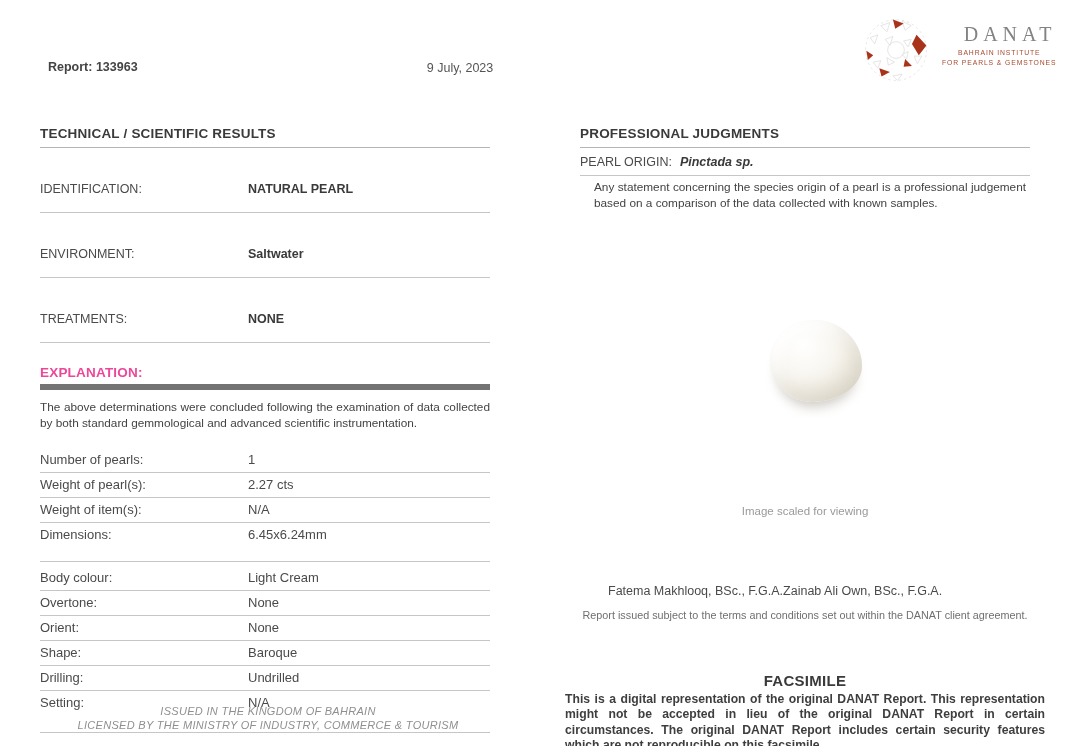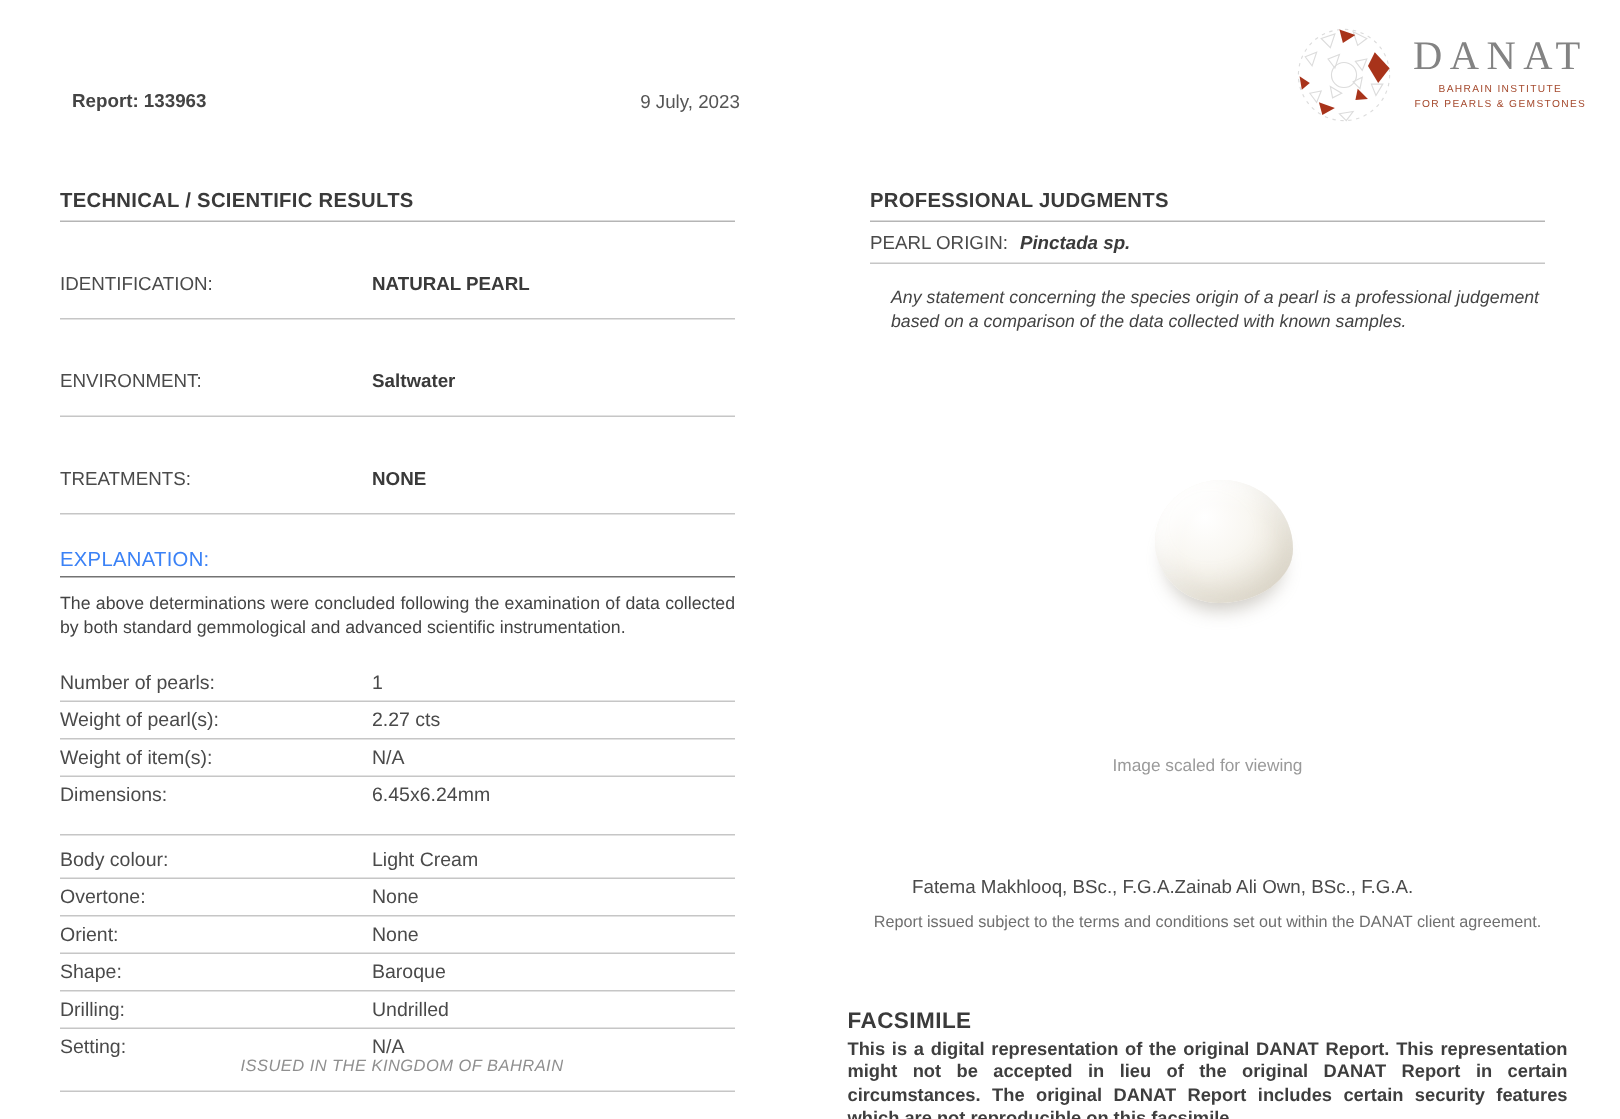--- a/index.html
+++ b/index.html
@@ -6,70 +6,70 @@
   body{
     width:1080px;height:746px;position:relative;background:#ffffff;
     font-family:"Liberation Sans", sans-serif;color:#3e3e3e;overflow:hidden;
   }
   
   .report-number{position:absolute;left:48px;top:60px;font-weight:bold;font-size:12.5px;color:#444;}
   .report-date{position:absolute;left:460px;top:61px;transform:translateX(-50%);font-size:12.5px;color:#555;}
   .logo-block{position:absolute;left:858px;top:12px;display:flex;align-items:flex-start;}
   .logo-emblem{width:76px;height:76px;}
   .logo-text{margin-left:8px;margin-top:12px;text-align:center;}
-  .logo-word{font-family:"Liberation Serif", serif;font-size:27px;letter-spacing:5px;color:#838383;line-height:1;}
+  .logo-word{font-family:"Liberation Serif", serif;font-size:20px;letter-spacing:5px;color:#838383;line-height:1;text-align:right;}
   .logo-tagline{margin-top:4px;font-size:6.8px;letter-spacing:0.9px;color:#a54a2e;line-height:1.5;}
   
   .col-left{position:absolute;left:40px;top:126px;width:450px;}
   .col-right{position:absolute;left:580px;top:126px;width:450px;}
   .section-title{font-size:13.5px;font-weight:bold;color:#3a3a3a;letter-spacing:0.2px;
     padding-bottom:6px;border-bottom:1px solid #b5b5b5;}
-  .sub-title{font-size:13.5px;font-weight:normal;color:#3b82f6;letter-spacing:0.2px;
-    padding-bottom:4px;border-bottom:1px solid #737373;}
+  .sub-title{font-size:13.5px;font-weight:bold;color:#ec4899;letter-spacing:0.2px;
+    padding-bottom:4px;border-bottom:6px solid #737373;}
   
   .result-row{display:flex;padding:8px 0 16px;border-bottom:1px solid #c6c6c6;font-size:12.5px;margin-top:26px;}
   .result-row .lbl{width:208px;color:#4a4a4a;}
   .result-row .val{font-weight:bold;color:#3a3a3a;}
   
   .explain-wrap{margin-top:22px;}
   .explain-text{margin-top:10px;font-size:11.8px;line-height:1.35;text-align:justify;color:#434343;}
   
   .details-1{margin-top:16px;}
   .detail-row{display:flex;padding:4px 0 5px;border-bottom:1px solid #c6c6c6;font-size:13px;color:#4a4a4a;}
   .detail-row .lbl{width:208px;}
   .detail-row.no-line{border-bottom:none;}
   .details-2{margin-top:14px;border-top:1px solid #c6c6c6;padding-top:4px;}
   .section-divider{margin-top:17px;border-top:1px solid #c6c6c6;height:0;}
   .comments-wrap{margin-top:20px;}
   .comments-text{margin-top:10px;font-size:11.5px;font-style:italic;color:#4a4a4a;}
   
   .origin-row{display:flex;padding:7px 0 6px;border-bottom:1px solid #c6c6c6;font-size:12.5px;align-items:baseline;}
   .origin-row .lbl{color:#4a4a4a;margin-right:8px;}
   .origin-row .val{font-weight:bold;font-style:italic;color:#3a3a3a;}
-  .origin-note{margin:15px 0 0 14px;font-size:11.8px;line-height:1.35;text-align:justify;color:#434343;width:432px;font-style:italic;}
+  .origin-note{margin:4px 0 0 14px;font-size:11.8px;line-height:1.35;text-align:justify;color:#434343;width:432px;}
   
   .pearl-photo{
     position:absolute;left:770px;top:320px;width:92px;height:82px;
     border-radius:48% 52% 54% 46% / 50% 56% 44% 50%;
     background:radial-gradient(ellipse at 36% 30%, #ffffff 0%, #f9f7f2 35%, #efebe1 65%, #ddd6c8 100%);
     box-shadow:0 12px 12px -7px rgba(150,145,130,0.45),
                inset -8px -10px 16px rgba(190,183,165,0.30),
                inset 7px 8px 14px rgba(255,255,255,0.95);
   }
   .image-caption{position:absolute;left:580px;top:505px;width:450px;text-align:center;
     font-size:11.5px;color:#9a9a9a;}
   .signature-row{position:absolute;left:580px;top:584px;width:450px;display:flex;
     padding:0;box-sizing:border-box;font-size:12.5px;color:#4a4a4a;}
   .signature-row .sig1{margin-left:28px;}
   .signature-row .sig2{margin-right:30px;}
   .terms-line{position:absolute;left:580px;top:609px;width:450px;text-align:center;
     font-size:10.8px;color:#6f6f6f;}
   
   .facsimile{position:absolute;left:565px;top:672px;width:480px;}
-  .facsimile-title{font-size:15px;font-weight:bold;color:#3a3a3a;letter-spacing:0.3px;}
+  .facsimile-title{text-align:center;font-size:15px;font-weight:bold;color:#3a3a3a;letter-spacing:0.3px;}
   .facsimile-text{margin-top:3px;font-size:12.2px;font-weight:bold;line-height:1.25;
     text-align:justify;color:#3e3e3e;}
   
   .page-footer{position:absolute;left:40px;top:705px;width:456px;text-align:center;
     font-style:italic;font-size:11px;color:#8f8f8f;line-height:1.25;letter-spacing:0.3px;}
 </style>
 </head>
 <body>
 
 <div class="report-number">Report: 133963</div>
@@ -198,13 +198,14 @@
 
 <div class="terms-line">Report issued subject to the terms and conditions set out within the DANAT client agreement.</div>
 
 <div class="facsimile">
   <div class="facsimile-title">FACSIMILE</div>
   <div class="facsimile-text">This is a digital representation of the original DANAT Report. This representation might not be accepted in lieu of the original DANAT Report in certain circumstances. The original DANAT Report includes certain security features which are not reproducible on this facsimile.</div>
 </div>
 
 <div class="page-footer">
   <div>ISSUED IN THE KINGDOM OF BAHRAIN</div>
+  <div>LICENSED BY THE MINISTRY OF INDUSTRY, COMMERCE &amp; TOURISM</div>
 </div>
 
 </body></html>

